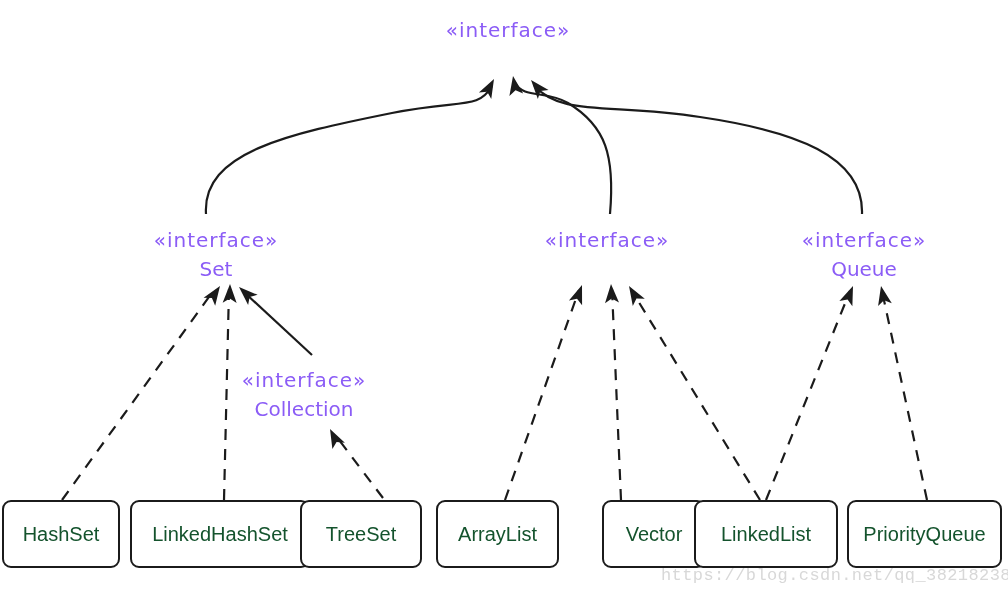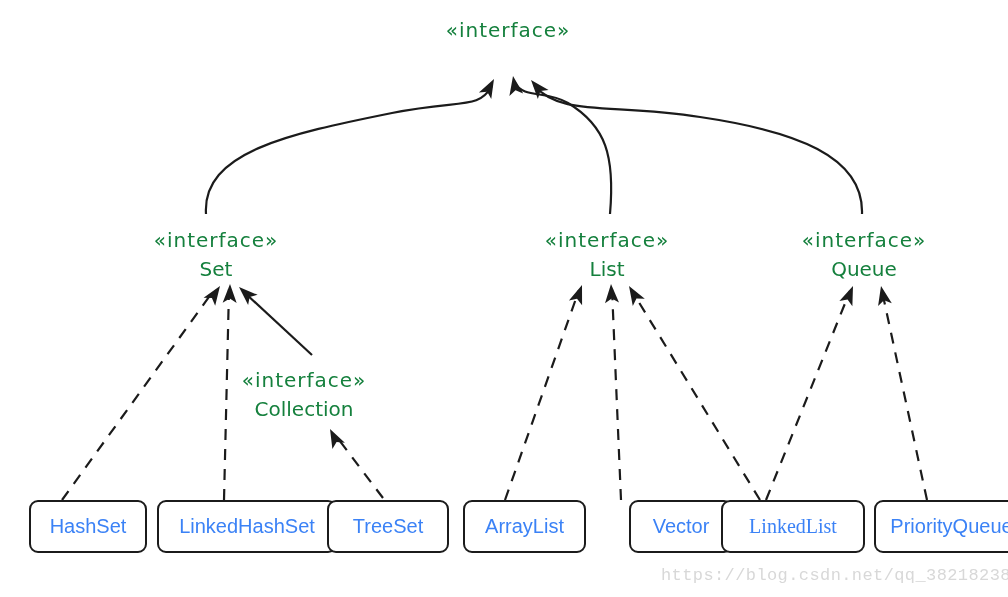--- a/index.html
+++ b/index.html
@@ -11,40 +11,39 @@
     font-family:"DejaVu Sans",sans-serif;
   }
   svg.wires{position:absolute;left:0;top:0;width:1008px;height:597px;}
   .ln{fill:none;stroke:#1b1b1b;stroke-width:2.2;}
   .dash{stroke-dasharray:11 9;}
   .ah{fill:#1b1b1b;stroke:none;}
   .iface{
     position:absolute;
     width:150px;
     text-align:center;
-    color:#15803d;
+    color:#8b5cf6;
     font-size:20px;
     line-height:29px;
     font-family:"DejaVu Sans",sans-serif;
     white-space:nowrap;
   }
   .iface .stereo{display:block;letter-spacing:1px;}
   .iface .iname{display:block;}
   .cls{
     position:absolute;
-    top:500px;height:53px;
+    top:500px;height:68px;
     background:#ffffff;
     border:2.4px solid #1b1b1b;
     border-radius:9px;
     display:flex;align-items:center;justify-content:center;
     font-family:"Liberation Sans",sans-serif;
-    font-size:20px;color:#3b82f6;
+    font-size:20px;color:#14532d;
     box-sizing:border-box;
     white-space:nowrap;
-    margin-left:27px;
   }
   .watermark{
     position:absolute;
     left:661px;top:566px;
     font-family:"Liberation Mono",monospace;
     font-size:17px;
     letter-spacing:0.4px;
     color:#d8d8d8;
     white-space:nowrap;
   }
@@ -116,21 +115,20 @@
     <span class="stereo">«interface»</span>
   </div>
 
   <div class="iface" style="left:141px;top:226px;">
     <span class="stereo">«interface»</span>
     <span class="iname">Set</span>
   </div>
 
   <div class="iface" style="left:532px;top:226px;">
     <span class="stereo">«interface»</span>
-    <span class="iname">List</span>
   </div>
 
   <div class="iface" style="left:789px;top:226px;">
     <span class="stereo">«interface»</span>
     <span class="iname">Queue</span>
   </div>
 
   <div class="iface" style="left:229px;top:366px;">
     <span class="stereo">«interface»</span>
     <span class="iname">Collection</span>
@@ -144,21 +142,21 @@
   </div>
   <div class="cls" style="left:300px;width:122px;">
     <span>TreeSet</span>
   </div>
   <div class="cls" style="left:436px;width:123px;">
     <span>ArrayList</span>
   </div>
   <div class="cls" style="left:602px;width:104px;">
     <span>Vector</span>
   </div>
-  <div class="cls" style="left:694px;width:144px;font-family:Liberation Serif, serif;">
+  <div class="cls" style="left:694px;width:144px;">
     <span>LinkedList</span>
   </div>
   <div class="cls" style="left:847px;width:155px;text-align:right;">
     <span>PriorityQueue</span>
   </div>
 
   <div class="watermark">https://blog.csdn.net/qq_38218238</div>
 
 </div>
 

